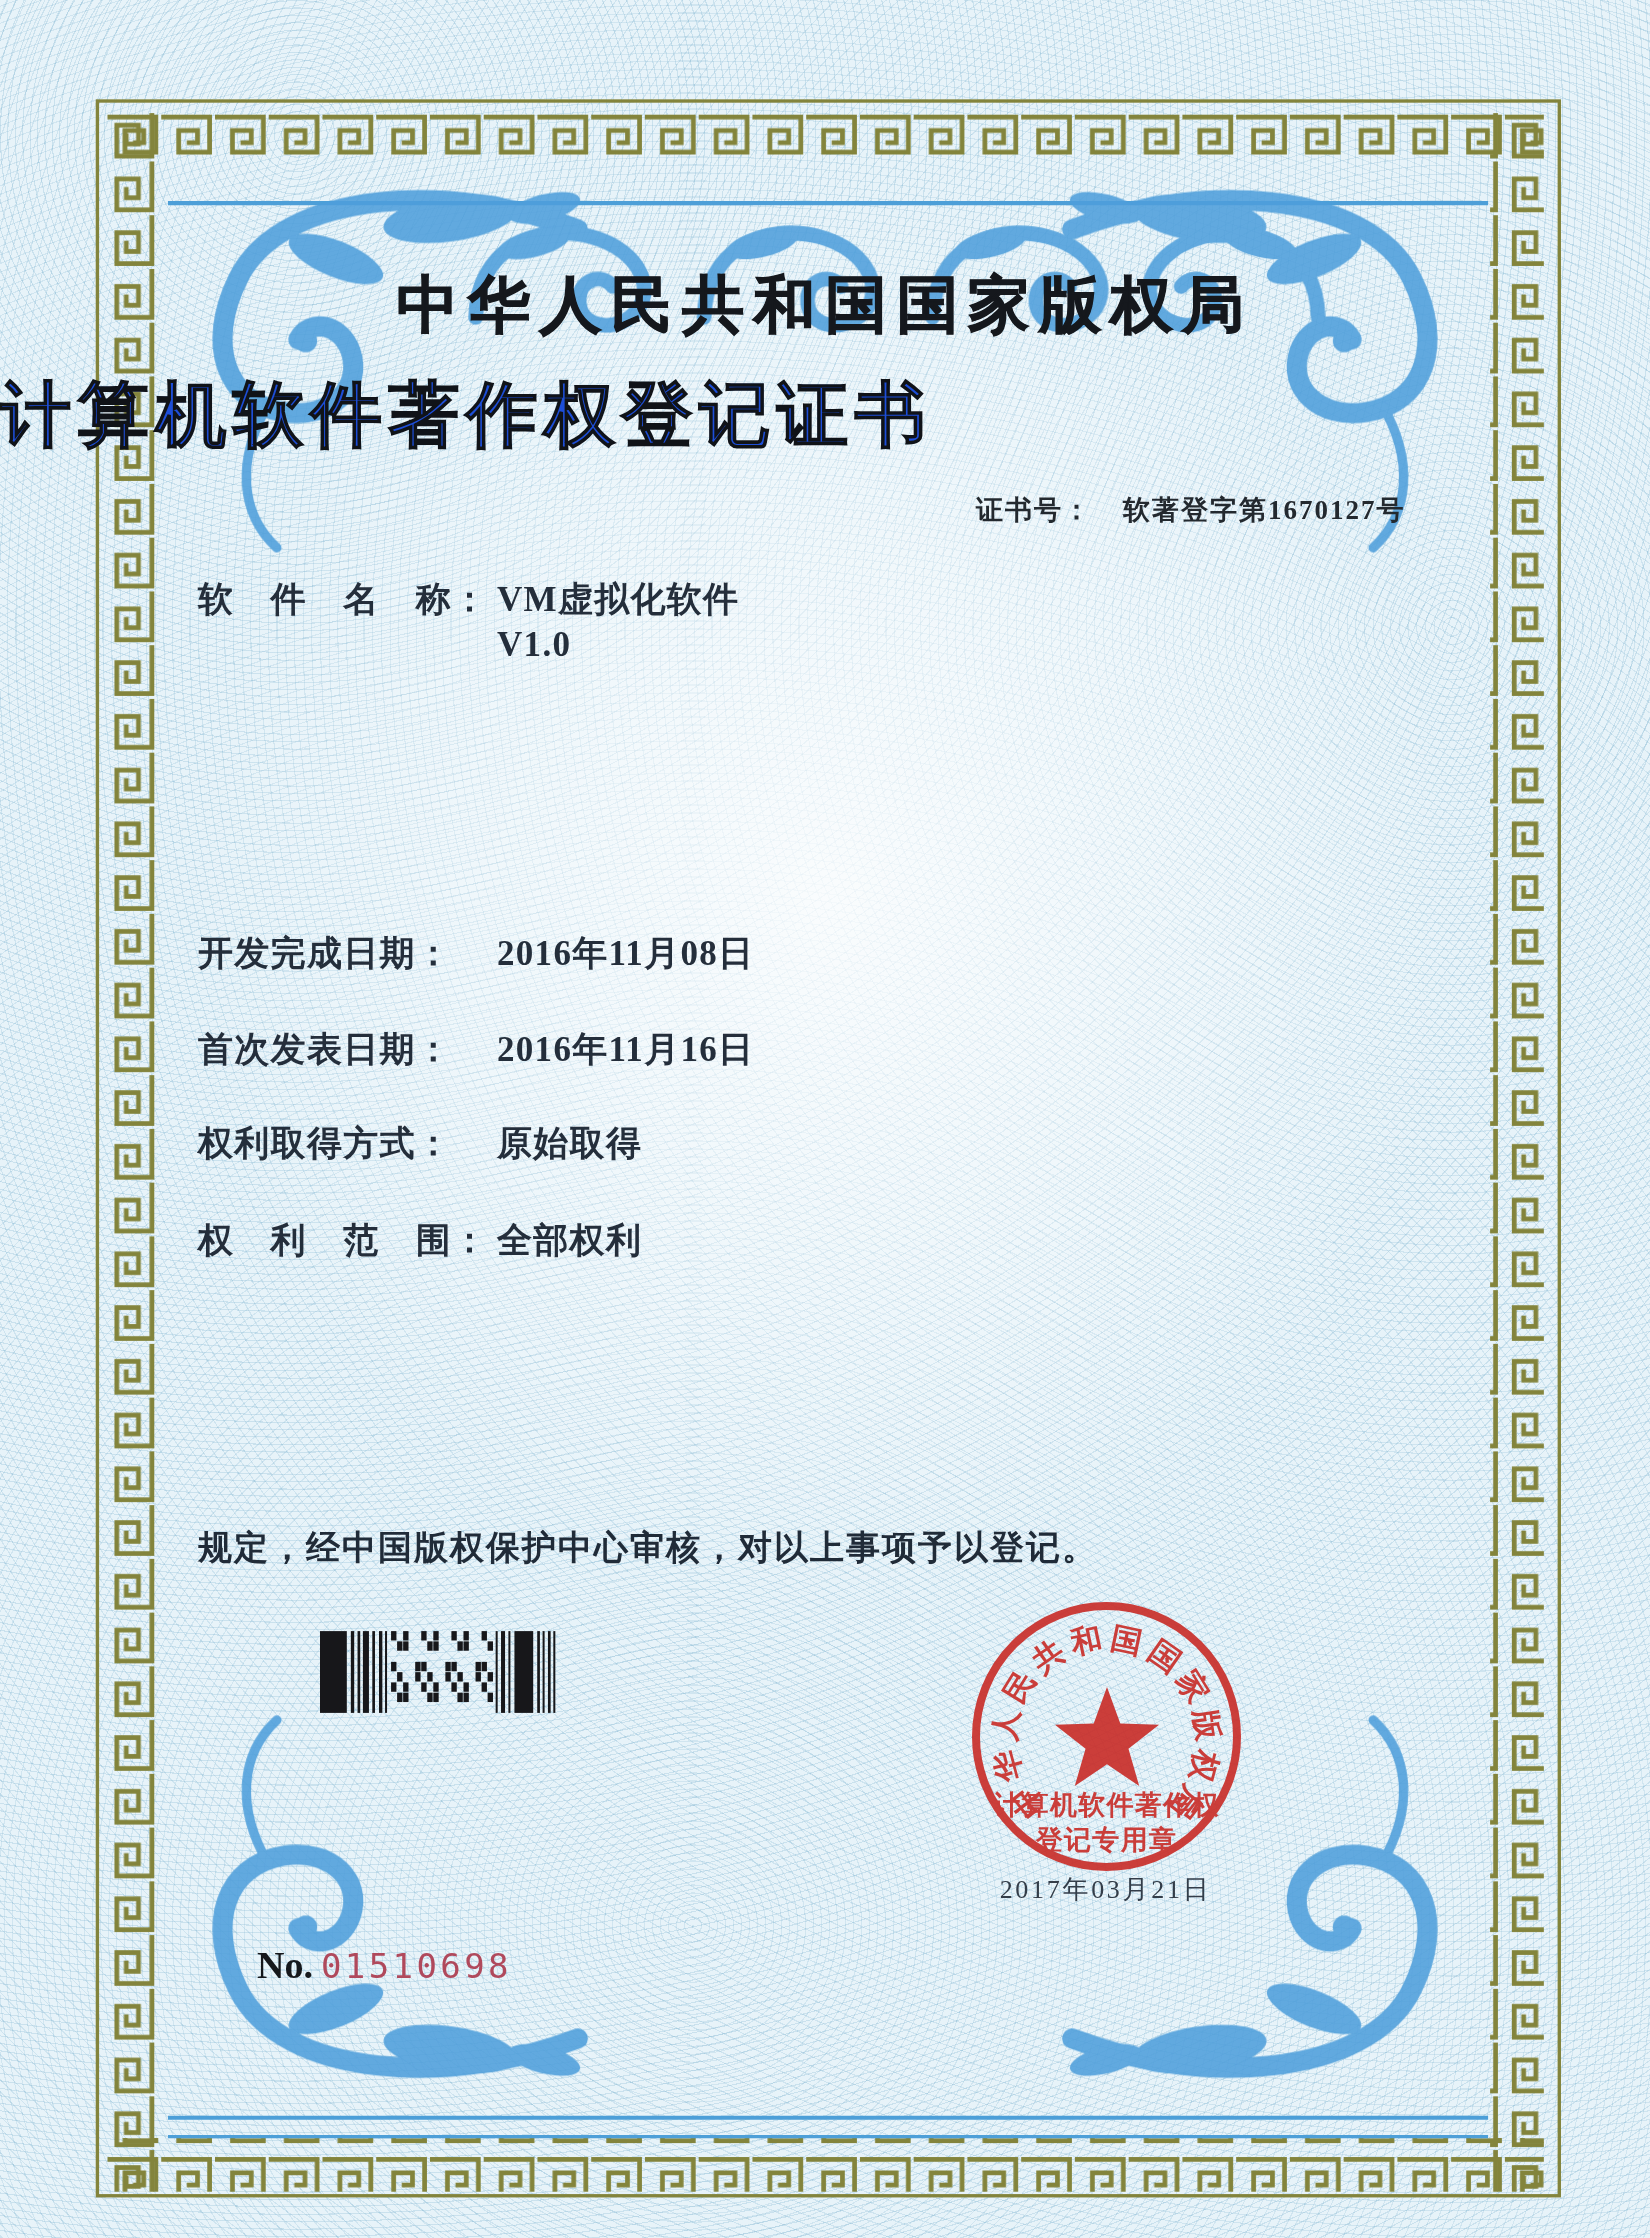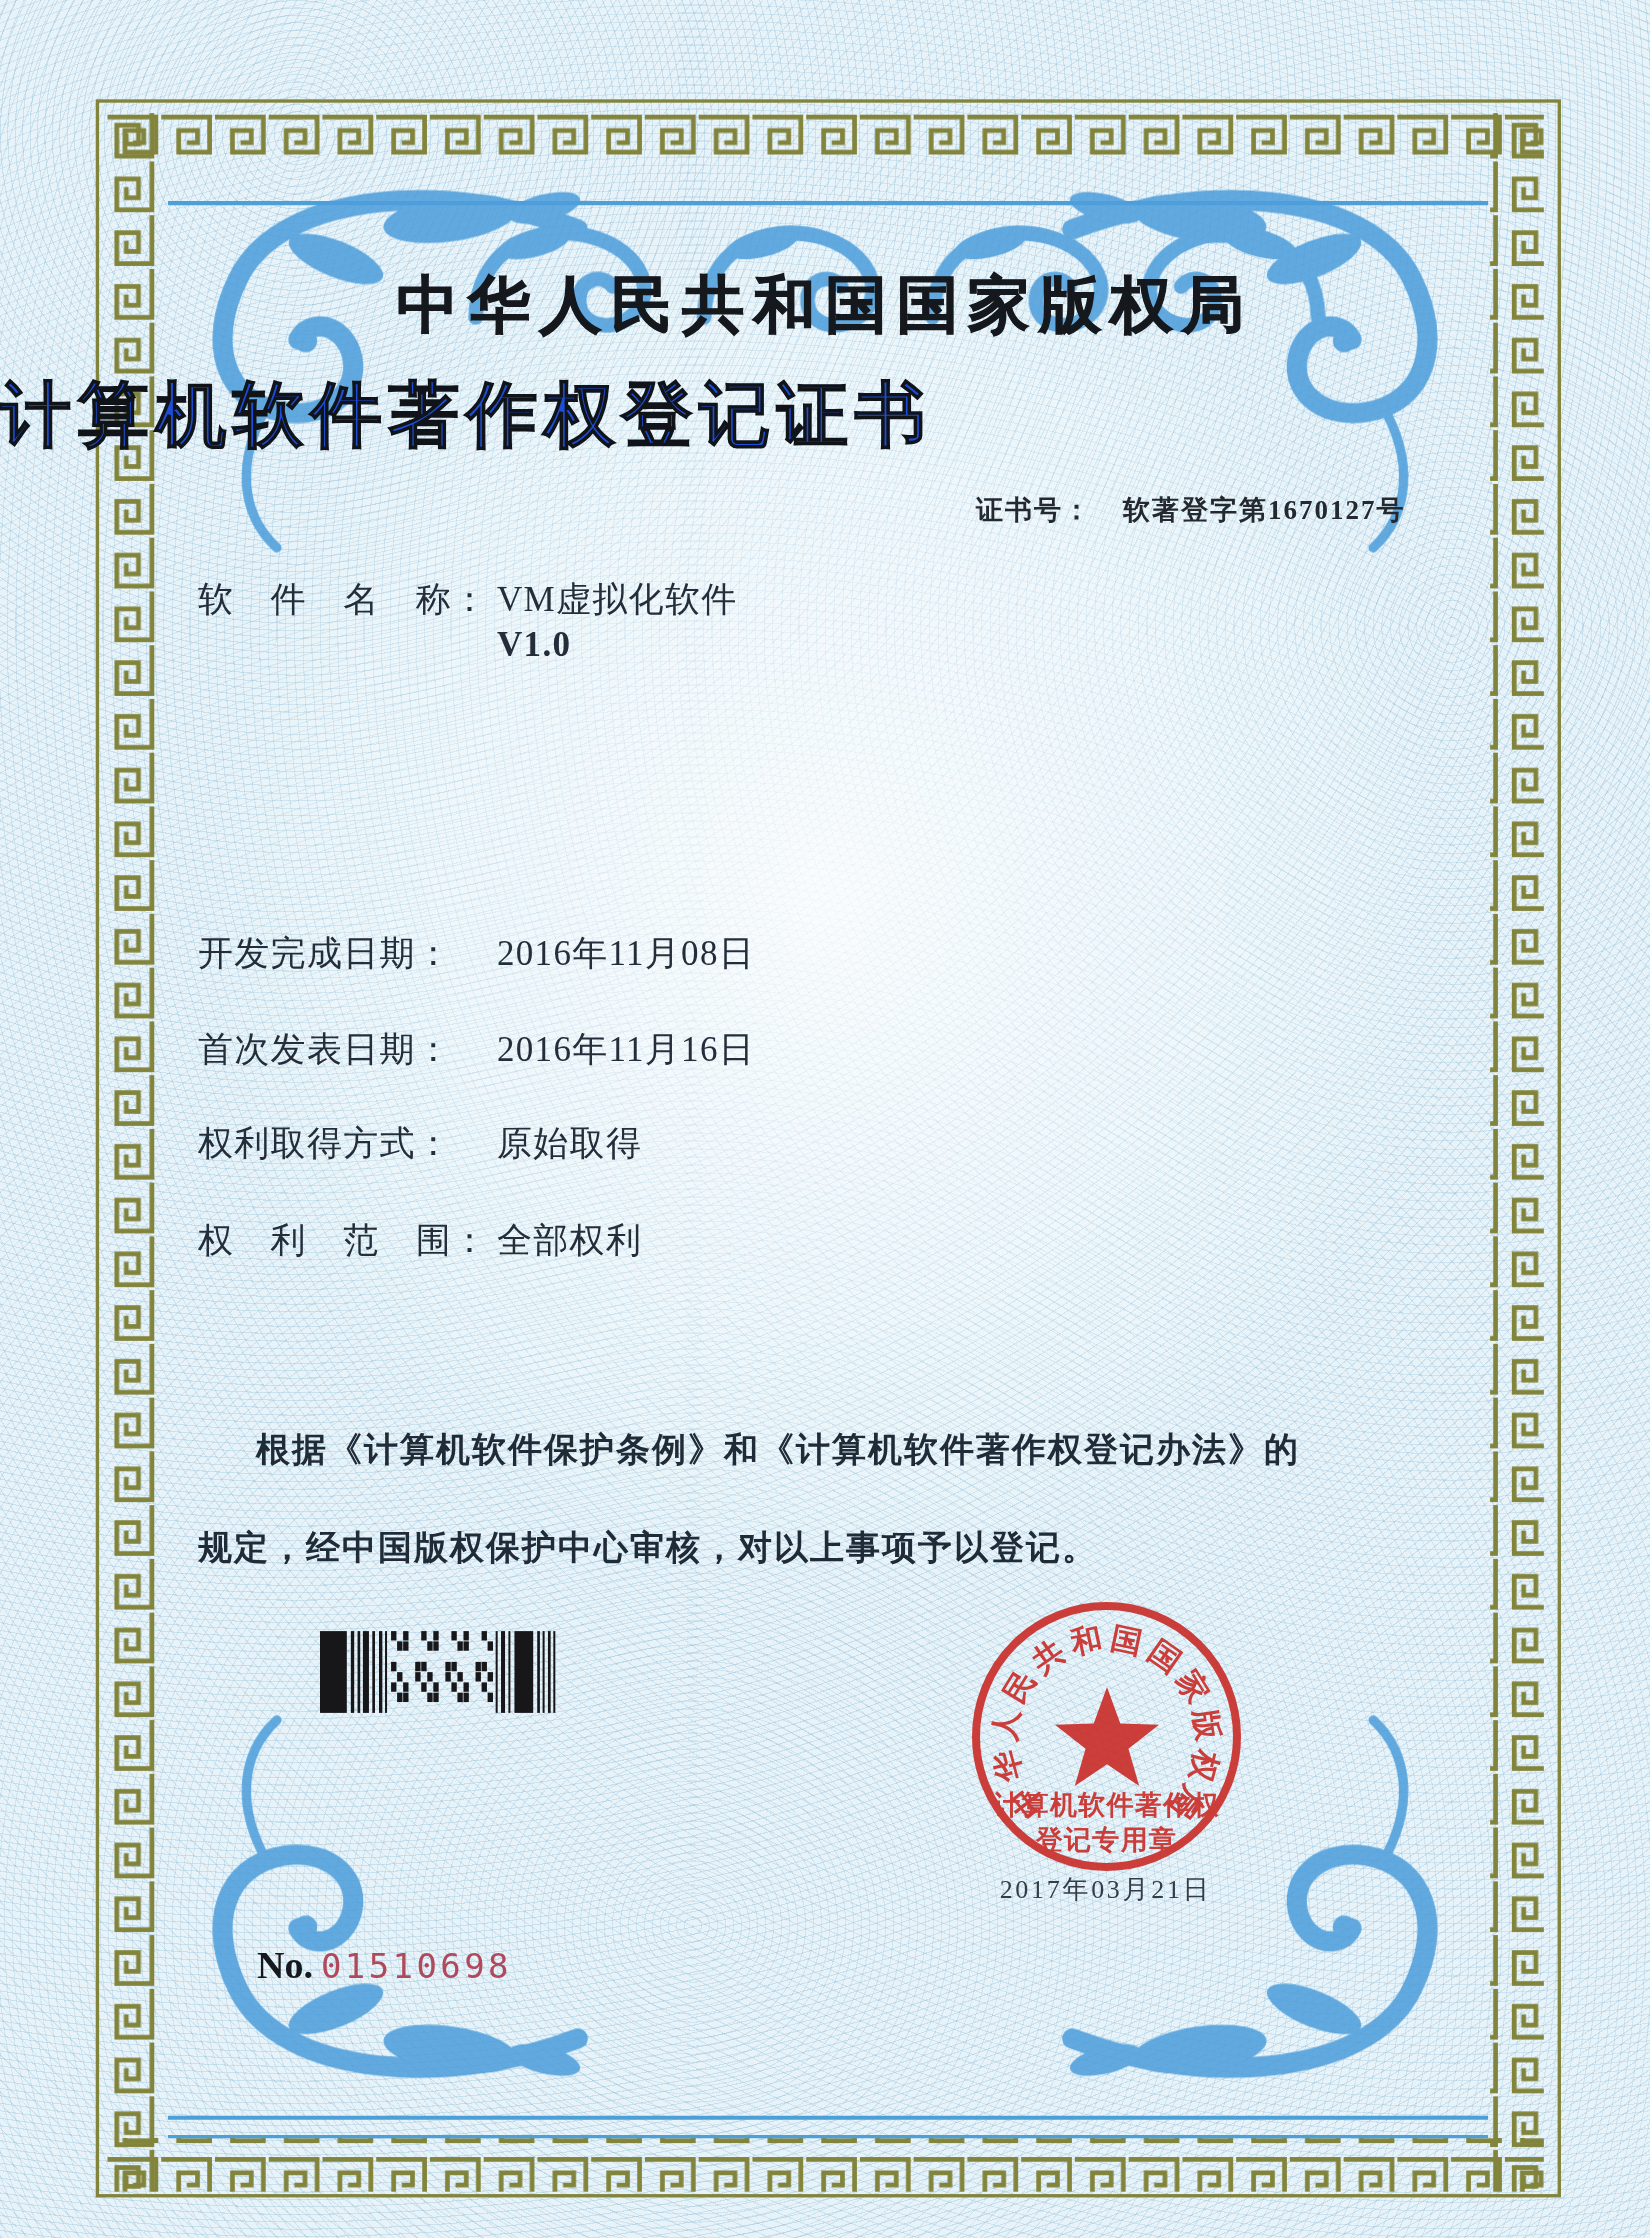--- a/index.html
+++ b/index.html
@@ -35,21 +35,21 @@
     letter-spacing:6.7px;-webkit-text-stroke:1.3px #101318;
   }
   .certno{
     position:absolute;top:492px;left:976px;
     font-size:27px;font-weight:600;color:#23292f;letter-spacing:2px;
   }
   .certno .val{margin-left:31px;}
 
   .row{
     position:absolute;left:198px;width:1310px;height:47px;
-    font-size:35px;font-weight:400;color:#242e3b;letter-spacing:1.3px;
+    font-size:35px;font-weight:700;color:#242e3b;letter-spacing:1.3px;
   }
   .row .val{position:absolute;left:299px;top:0;white-space:nowrap;}
   .val2{
     position:absolute;left:497px;top:625px;
     font-size:35px;font-weight:600;color:#242e3b;letter-spacing:1.3px;
   }
 
   .stmt{
     position:absolute;left:198px;width:1236px;
     font-size:34px;font-weight:600;color:#202b38;letter-spacing:2px;line-height:44px;
@@ -180,21 +180,20 @@
       <span>权利取得方式：</span>
       <span class="val">原始取得</span>
     </div>
 
     <div class="row" style="top:1217px">
       <span>权　利　范　围：</span>
       <span class="val">全部权利</span>
     </div>
 
 
-    <div class="stmt l1">根据《计算机软件保护条例》和《计算机软件著作权登记办法》的</div>
     <div class="stmt l2">规定，经中国版权保护中心审核，对以上事项予以登记。</div>
 
     <div class="barcode">
       <svg id="barcode-svg" width="236" height="82" viewBox="0 0 352 122">
           <rect x="0" y="0" width="40" height="122" fill="#17171a"></rect>
           <rect x="46" y="0" width="5" height="122" fill="#17171a"></rect>
           <rect x="56" y="0" width="4" height="122" fill="#17171a"></rect>
           <rect x="64" y="0" width="9" height="122" fill="#17171a"></rect>
           <rect x="78" y="0" width="4" height="122" fill="#17171a"></rect>
           <rect x="88" y="0" width="5" height="122" fill="#17171a"></rect>

